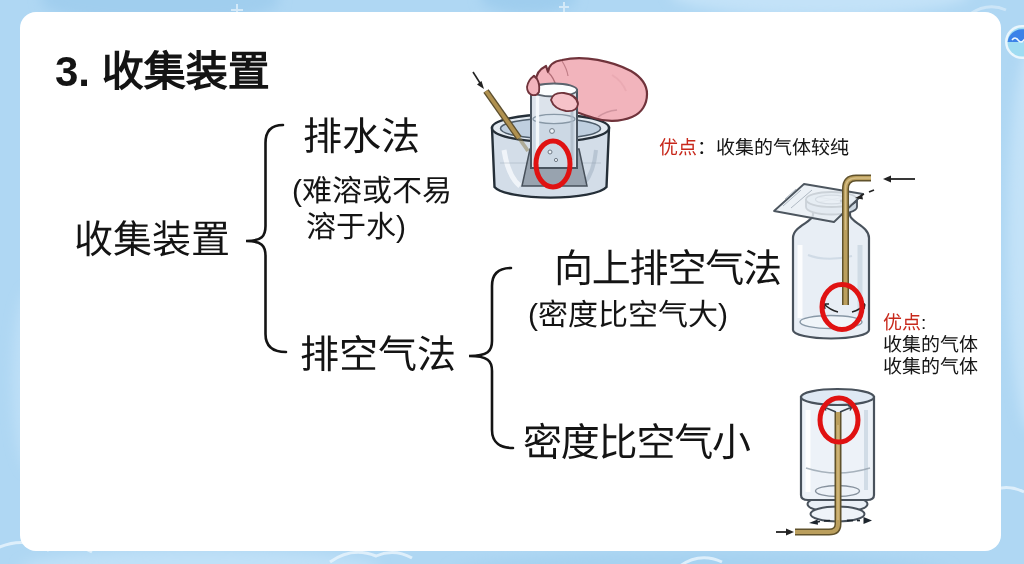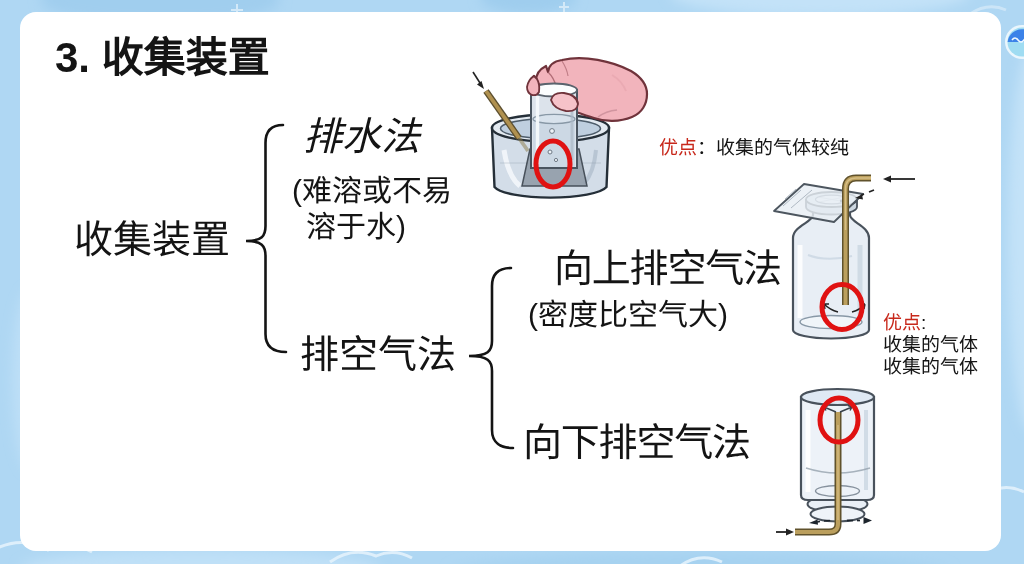--- a/index.html
+++ b/index.html
@@ -60,30 +60,30 @@
 
   <svg class="overlay" viewBox="0 0 1024 564">
     <g>
       <circle cx="1022" cy="42" r="17" fill="#eaf6fd"></circle>
       <circle cx="1022" cy="42" r="14.5" fill="#9fdcf2"></circle>
       <path d="M 1007.6 42 a 14.5 14.5 0 0 1 28.8 0 z" fill="#3b82e8"></path>
       <path d="M 1012 40 q 3 -4 6 0 q 3 4 6 0 q 3 -4 6 0" stroke="#eef8ff" stroke-width="1.6" fill="none"></path>
     </g>
   </svg>
 
-  <div class="txt title" style="left:55px;top:37px;">3. 收集装置</div>
+  <div class="txt title" style="left:55px;top:51px;">3. 收集装置</div>
 
   <div class="txt node" style="left:74px;top:220px;">收集装置</div>
-  <div class="txt node" style="left:303px;top:117px;font-style:italic;">排水法</div>
+  <div class="txt node" style="left:303px;top:117px;">排水法</div>
   <div class="txt note" style="left:292px;top:176px;">(难溶或不易</div>
   <div class="txt note" style="left:306px;top:212px;">溶于水)</div>
   <div class="txt node" style="left:300px;top:335px;">排空气法</div>
   <div class="txt node" style="left:522px;top:249px;letter-spacing:-1.2px;margin-left:32px;">向上排空气法</div>
   <div class="txt note" style="left:528px;top:300px;">(密度比空气大)</div>
-  <div class="txt node" style="left:523px;top:423px;letter-spacing:-1.2px;">向下排空气法</div>
+  <div class="txt node" style="left:523px;top:423px;letter-spacing:-1.2px;">密度比空气小</div>
 
   <svg class="overlay" viewBox="0 0 1024 564">
     <g fill="none" stroke="#141414" stroke-width="2.6" stroke-linecap="round">
       <path d="M 283 125 C 272 125 265.5 130 265.5 143 L 265.5 226 C 265.5 236 262 241 246 241 C 262 241 265.5 246 265.5 256 L 265.5 334 C 265.5 347 274 352 286 352"></path>
       <path d="M 511 268 C 500 268 492 273 492 286 L 492 341 C 492 351 488 356 469 356 C 488 356 492 361 492 371 L 492 430 C 492 443 501 448 513 448"></path>
     </g>
   </svg>
 
   <svg class="overlay" viewBox="0 0 1024 564">
 

